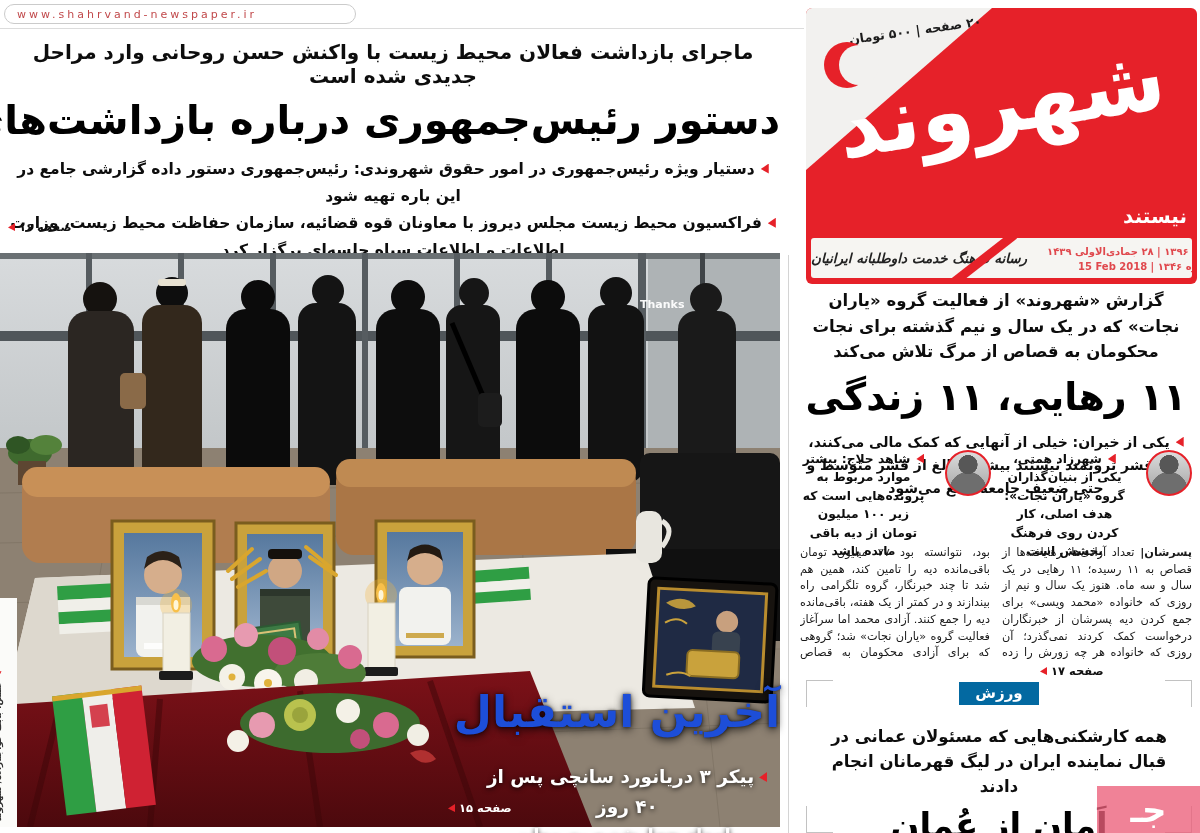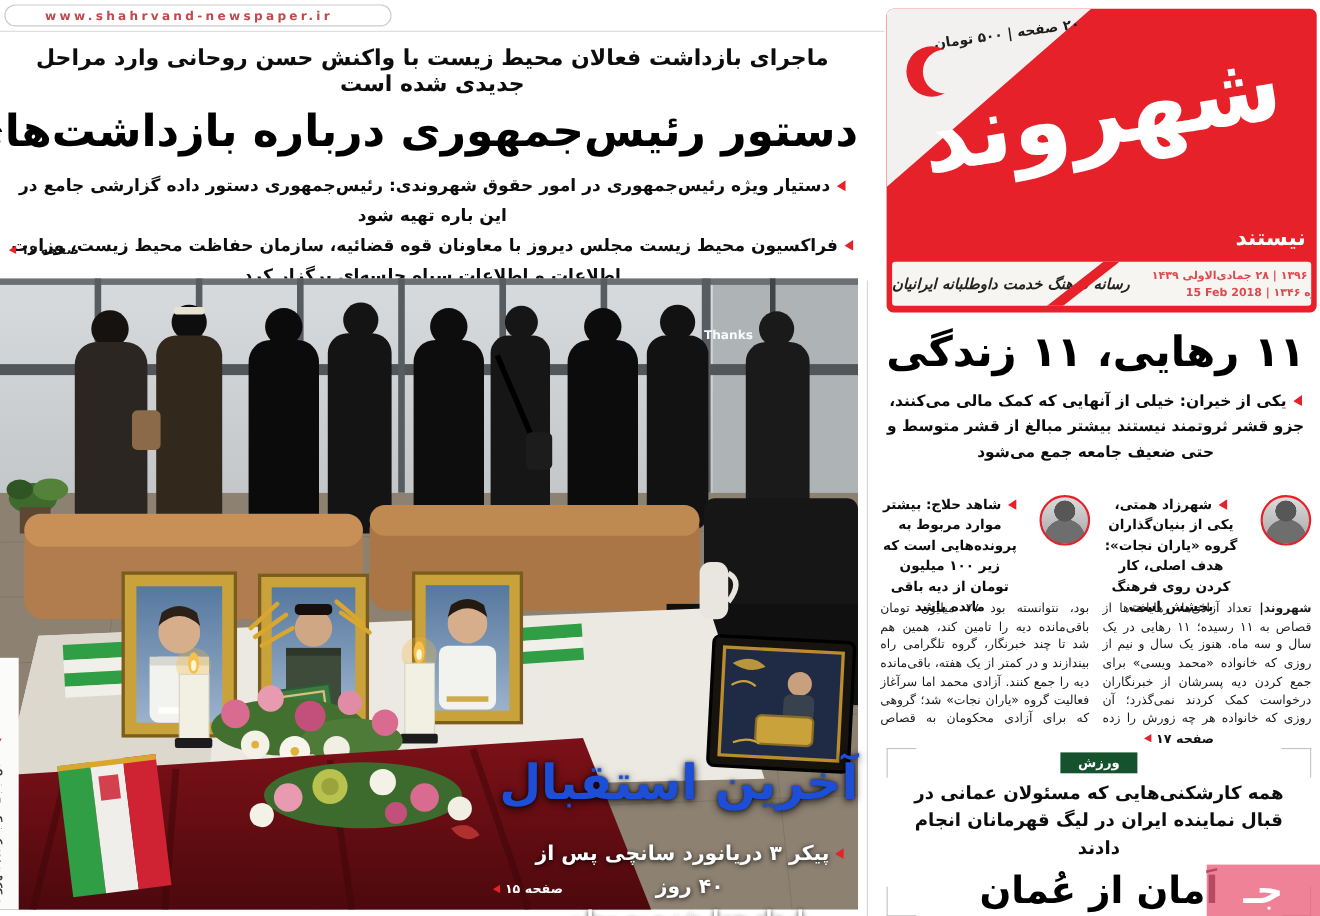--- a/index.html
+++ b/index.html
@@ -2,21 +2,21 @@
 <html lang="fa"><head>
 <meta charset="utf-8">
 <style>
   html,body{margin:0;padding:0;background:#ffffff;}
   .page{position:relative;width:1200px;height:833px;background:#fff;overflow:hidden;
         font-family:"DejaVu Sans",sans-serif;color:#111;}
 
   
   .url-box{position:absolute;left:4px;top:4px;width:352px;height:20px;border:1px solid #cbcbcb;
            border-radius:10px;display:flex;align-items:center;padding:0 12px;box-sizing:border-box;}
-  .url-box span{font-size:11px;font-weight:bold;letter-spacing:3px;color:#c1494b;direction:ltr;margin-left:24px;}
+  .url-box span{font-size:11px;font-weight:normal;letter-spacing:3px;color:#c1494b;direction:ltr;}
   .top-rule{position:absolute;left:0;top:28px;width:804px;height:1px;background:#dcdcdc;}
 
   
   .masthead{position:absolute;left:806px;top:8px;width:391px;height:276px;background:#e62129;
             border-radius:6px;overflow:hidden;}
   .corner-tri{position:absolute;left:0;top:0;width:186px;height:162px;background:#f2f1ef;
               clip-path:polygon(0 0,100% 0,0 100%);}
   .crescent{position:absolute;left:18px;top:34px;width:46px;height:46px;border-radius:50%;background:#e62129;}
   .crescent::after{content:"";position:absolute;left:15px;top:3px;width:40px;height:40px;border-radius:50%;background:#f2f1ef;}
   .pages-price{position:absolute;left:26px;top:16px;width:150px;transform:rotate(-8deg);
@@ -82,23 +82,23 @@
   .lead-word{font-weight:900;}
 
   
   .sports-box{position:absolute;left:806px;top:680px;width:386px;height:153px;}
   .corner{position:absolute;width:26px;height:26px;border:0 solid #c2c2c2;}
   .corner.tl{left:0;top:0;border-left-width:1px;border-top-width:1px;}
   .corner.tr{right:0;top:0;border-right-width:1px;border-top-width:1px;}
   .corner.bl{left:0;bottom:0;border-left-width:1px;border-bottom-width:1px;}
   .corner.br{right:0;bottom:0;border-right-width:1px;border-bottom-width:1px;}
   .sports{position:absolute;left:810px;top:682px;width:378px;direction:rtl;text-align:center;}
-  .s-tag{display:inline-block;background:#14532d;color:#fff;font-size:12px;font-weight:bold;
+  .s-tag{display:inline-block;background:#0369a1;color:#fff;font-size:15px;font-weight:bold;
          padding:2px 16px 3px;line-height:1.2;}
-  .s-kicker{margin-top:6px;font-size:16.5px;font-weight:900;color:#0d0d0d;line-height:1.5;}
+  .s-kicker{margin-top:20px;font-size:16.5px;font-weight:900;color:#0d0d0d;line-height:1.5;}
   .s-headline{margin-top:6px;font-size:34px;font-weight:900;color:#000;white-space:nowrap;}
 
   
   .watermark{position:absolute;left:1097px;top:786px;width:103px;height:47px;background:rgba(236,95,122,.78);
              display:flex;align-items:center;justify-content:center;overflow:hidden;}
   .watermark span{color:#fff;font-size:34px;font-weight:900;direction:rtl;line-height:1;}
 </style>
 </head>
 <body>
 
@@ -384,20 +384,21 @@
     <div>بامداد چهارشنبه به وطن بازگشت</div>
   </div>
   <div class="pageref on-photo" id="page15">
     <span class="tri"></span>
     <span class="lbl">صفحه ۱۵</span>
   </div>
 
   <div class="col-divider"></div>
 
   <div class="rescue">
+    <div class="r-kicker">گزارش «شهروند» از فعالیت گروه «یاران نجات» که در یک سال و نیم گذشته برای نجات محکومان به قصاص از مرگ تلاش می‌کند</div>
     <div class="r-headline">۱۱ رهایی، ۱۱ زندگی</div>
     <div class="r-bullet">
       <span class="tri"></span><span>یکی از خیران: خیلی از آنهایی که کمک مالی می‌کنند، جزو قشر ثروتمند نیستند بیشتر مبالغ از قشر متوسط و حتی ضعیف جامعه جمع می‌شود</span>
     </div>
   </div>
 
   <div class="quotes">
     <div class="quote">
       <div class="avatar"></div>
       <div class="qtext">
@@ -406,21 +407,21 @@
     </div>
     <div class="quote">
       <div class="avatar"></div>
       <div class="qtext">
         <span class="tri"></span><span>شاهد حلاج: بیشتر موارد مربوط به پرونده‌هایی است که زیر ۱۰۰ میلیون تومان از دیه باقی مانده باشد</span>
       </div>
     </div>
   </div>
 
   <div class="body-cols">
-    <span class="lead-word">شهروند|</span>
+    <span class="lead-word">پسرشان|</span>
     <span>تعداد آزادی‌ها، رهایافته‌ها از قصاص به ۱۱ رسیده؛ ۱۱ رهایی در یک سال و سه ماه. هنوز یک سال و نیم از روزی که خانواده «محمد ویسی» برای جمع کردن دیه پسرشان از خبرنگاران درخواست کمک کردند نمی‌گذرد؛ آن روزی که خانواده هر چه زورش را زده بود، نتوانسته بود ۲۷ میلیون تومان باقی‌مانده دیه را تامین کند، همین هم شد تا چند خبرنگار، گروه تلگرامی راه بیندازند و در کمتر از یک هفته، باقی‌مانده دیه را جمع کنند. آزادی محمد اما سرآغاز فعالیت گروه «یاران نجات» شد؛ گروهی که برای آزادی محکومان به قصاص تشکیل شد، محکومانی که در شرایط خاص، مرتکب قتل شده‌اند. آنها در یک سال و سه ماه گذشته، ۱۳ پرونده را برای جمع‌آوری دیه به جریان انداخته‌اند که در ۱۱ مورد موفق به آزادی محکومان شده‌اند.</span>
   </div>
   <div class="pageref" id="page17">
     <span class="tri"></span>
     <span class="lbl">صفحه ۱۷</span>
   </div>
 
   <div class="sports-box">
     <span class="corner tl"></span>
     <span class="corner tr"></span>

